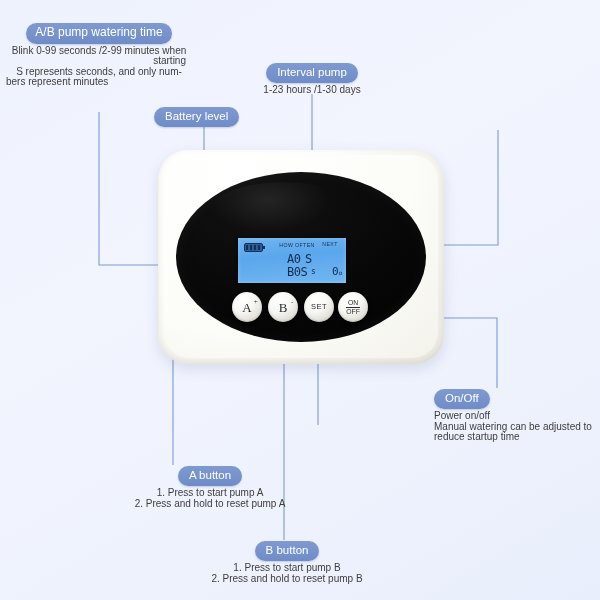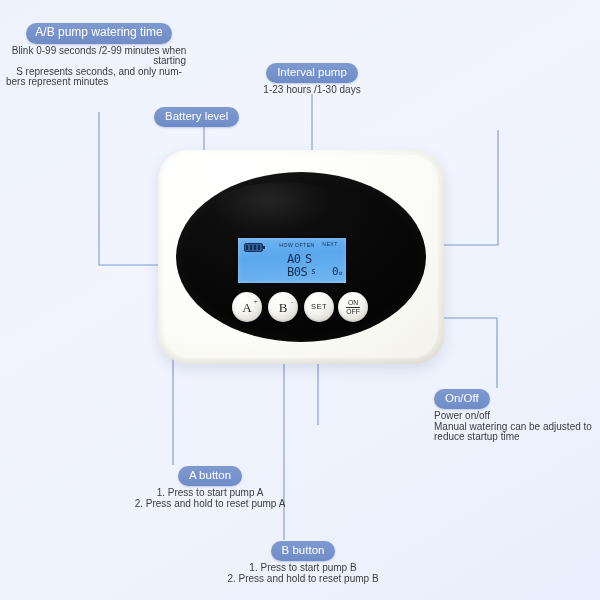--- a/index.html
+++ b/index.html
@@ -117,21 +117,21 @@
 
   
   #co-ab   {left:6px;  top:22px;  width:186px; text-align:center;}
   #co-ab .pill{font-size:12px;padding:3px 9px 4px;}
   #co-batt {left:154px;top:106px; width:100px; text-align:left;}
   #co-int  {left:252px;top:62px;  width:120px; text-align:center;}
   #co-next {left:402px;top:58px;  width:192px; text-align:center;}
   #co-onoff{left:434px;top:388px; width:160px; text-align:left;}
   #co-set  {left:288px;top:425px; width:140px; text-align:left;}
   #co-abtn {left:112px;top:465px; width:196px; text-align:center;}
-  #co-bbtn {left:200px;top:540px; width:206px; text-align:center;}
+  #co-bbtn {left:184px;top:540px; width:206px; text-align:center;}
 </style>
 </head>
 <body>
 
 <div id="stage">
 
   <svg id="wires" viewBox="0 0 600 600">
     <g fill="none" stroke="#7a9bd4" stroke-width="1.1">
 
       <path d="M99,112 L99,265 L240,265"></path>

